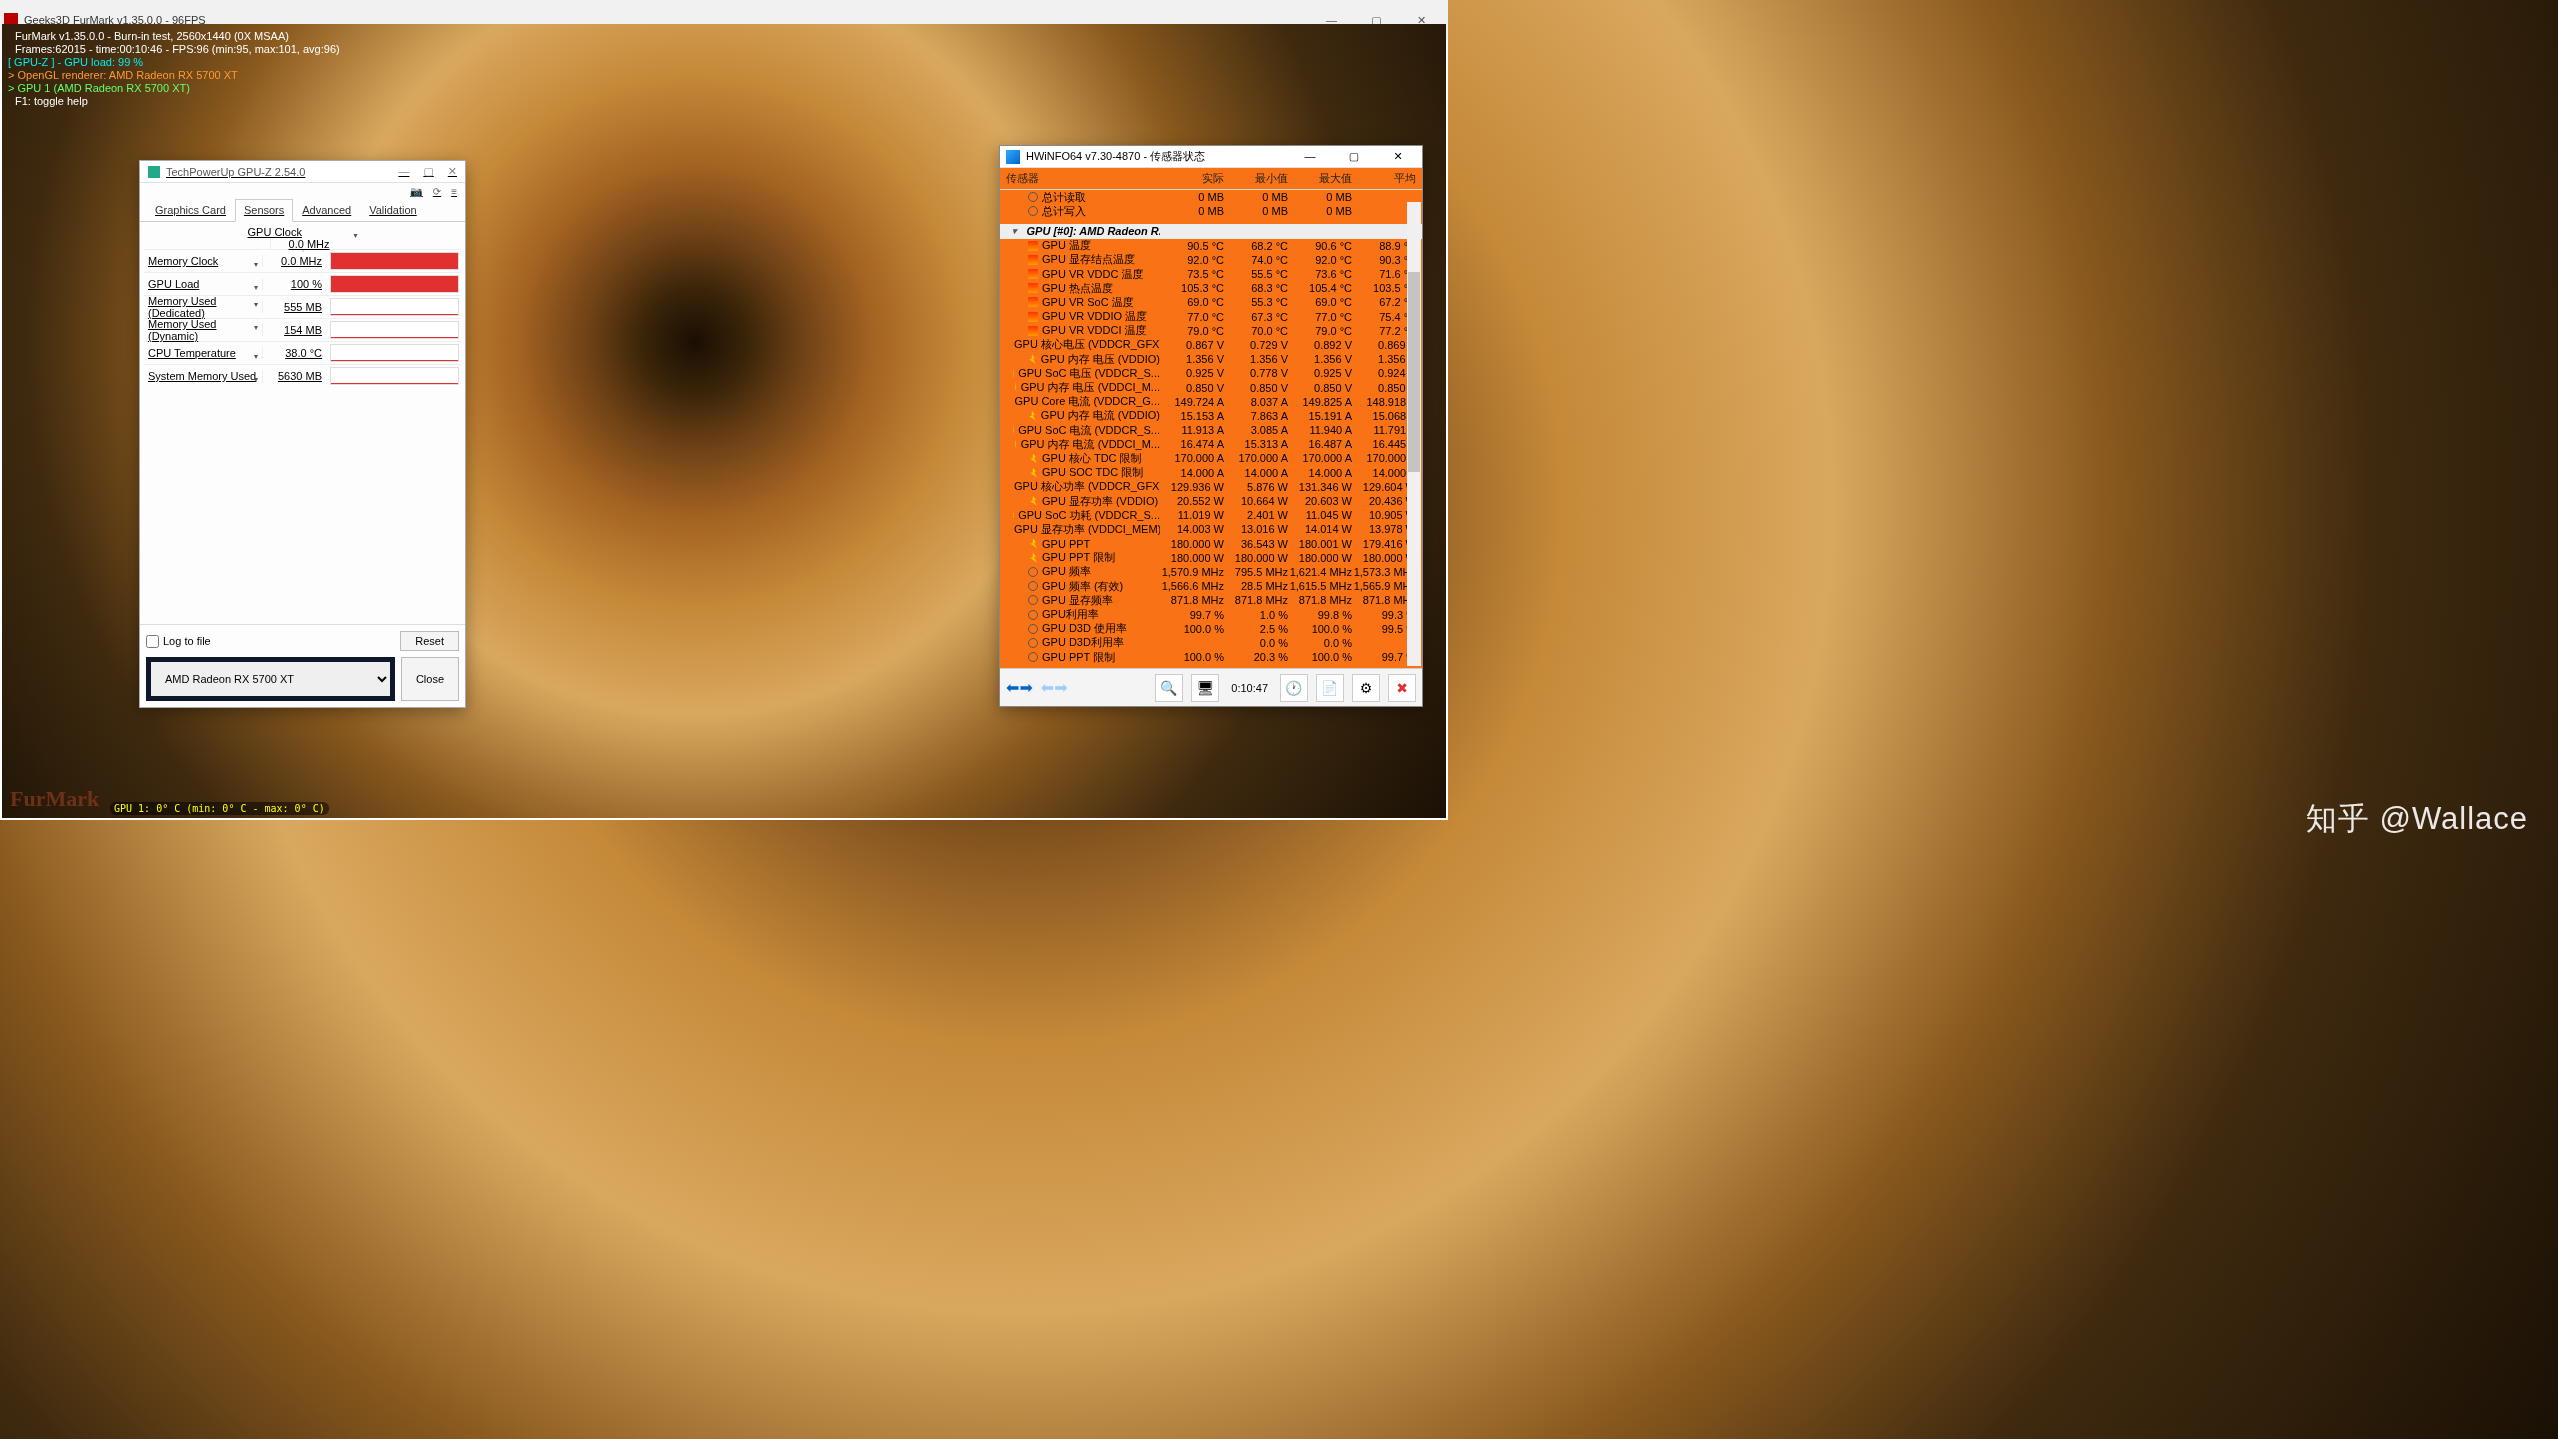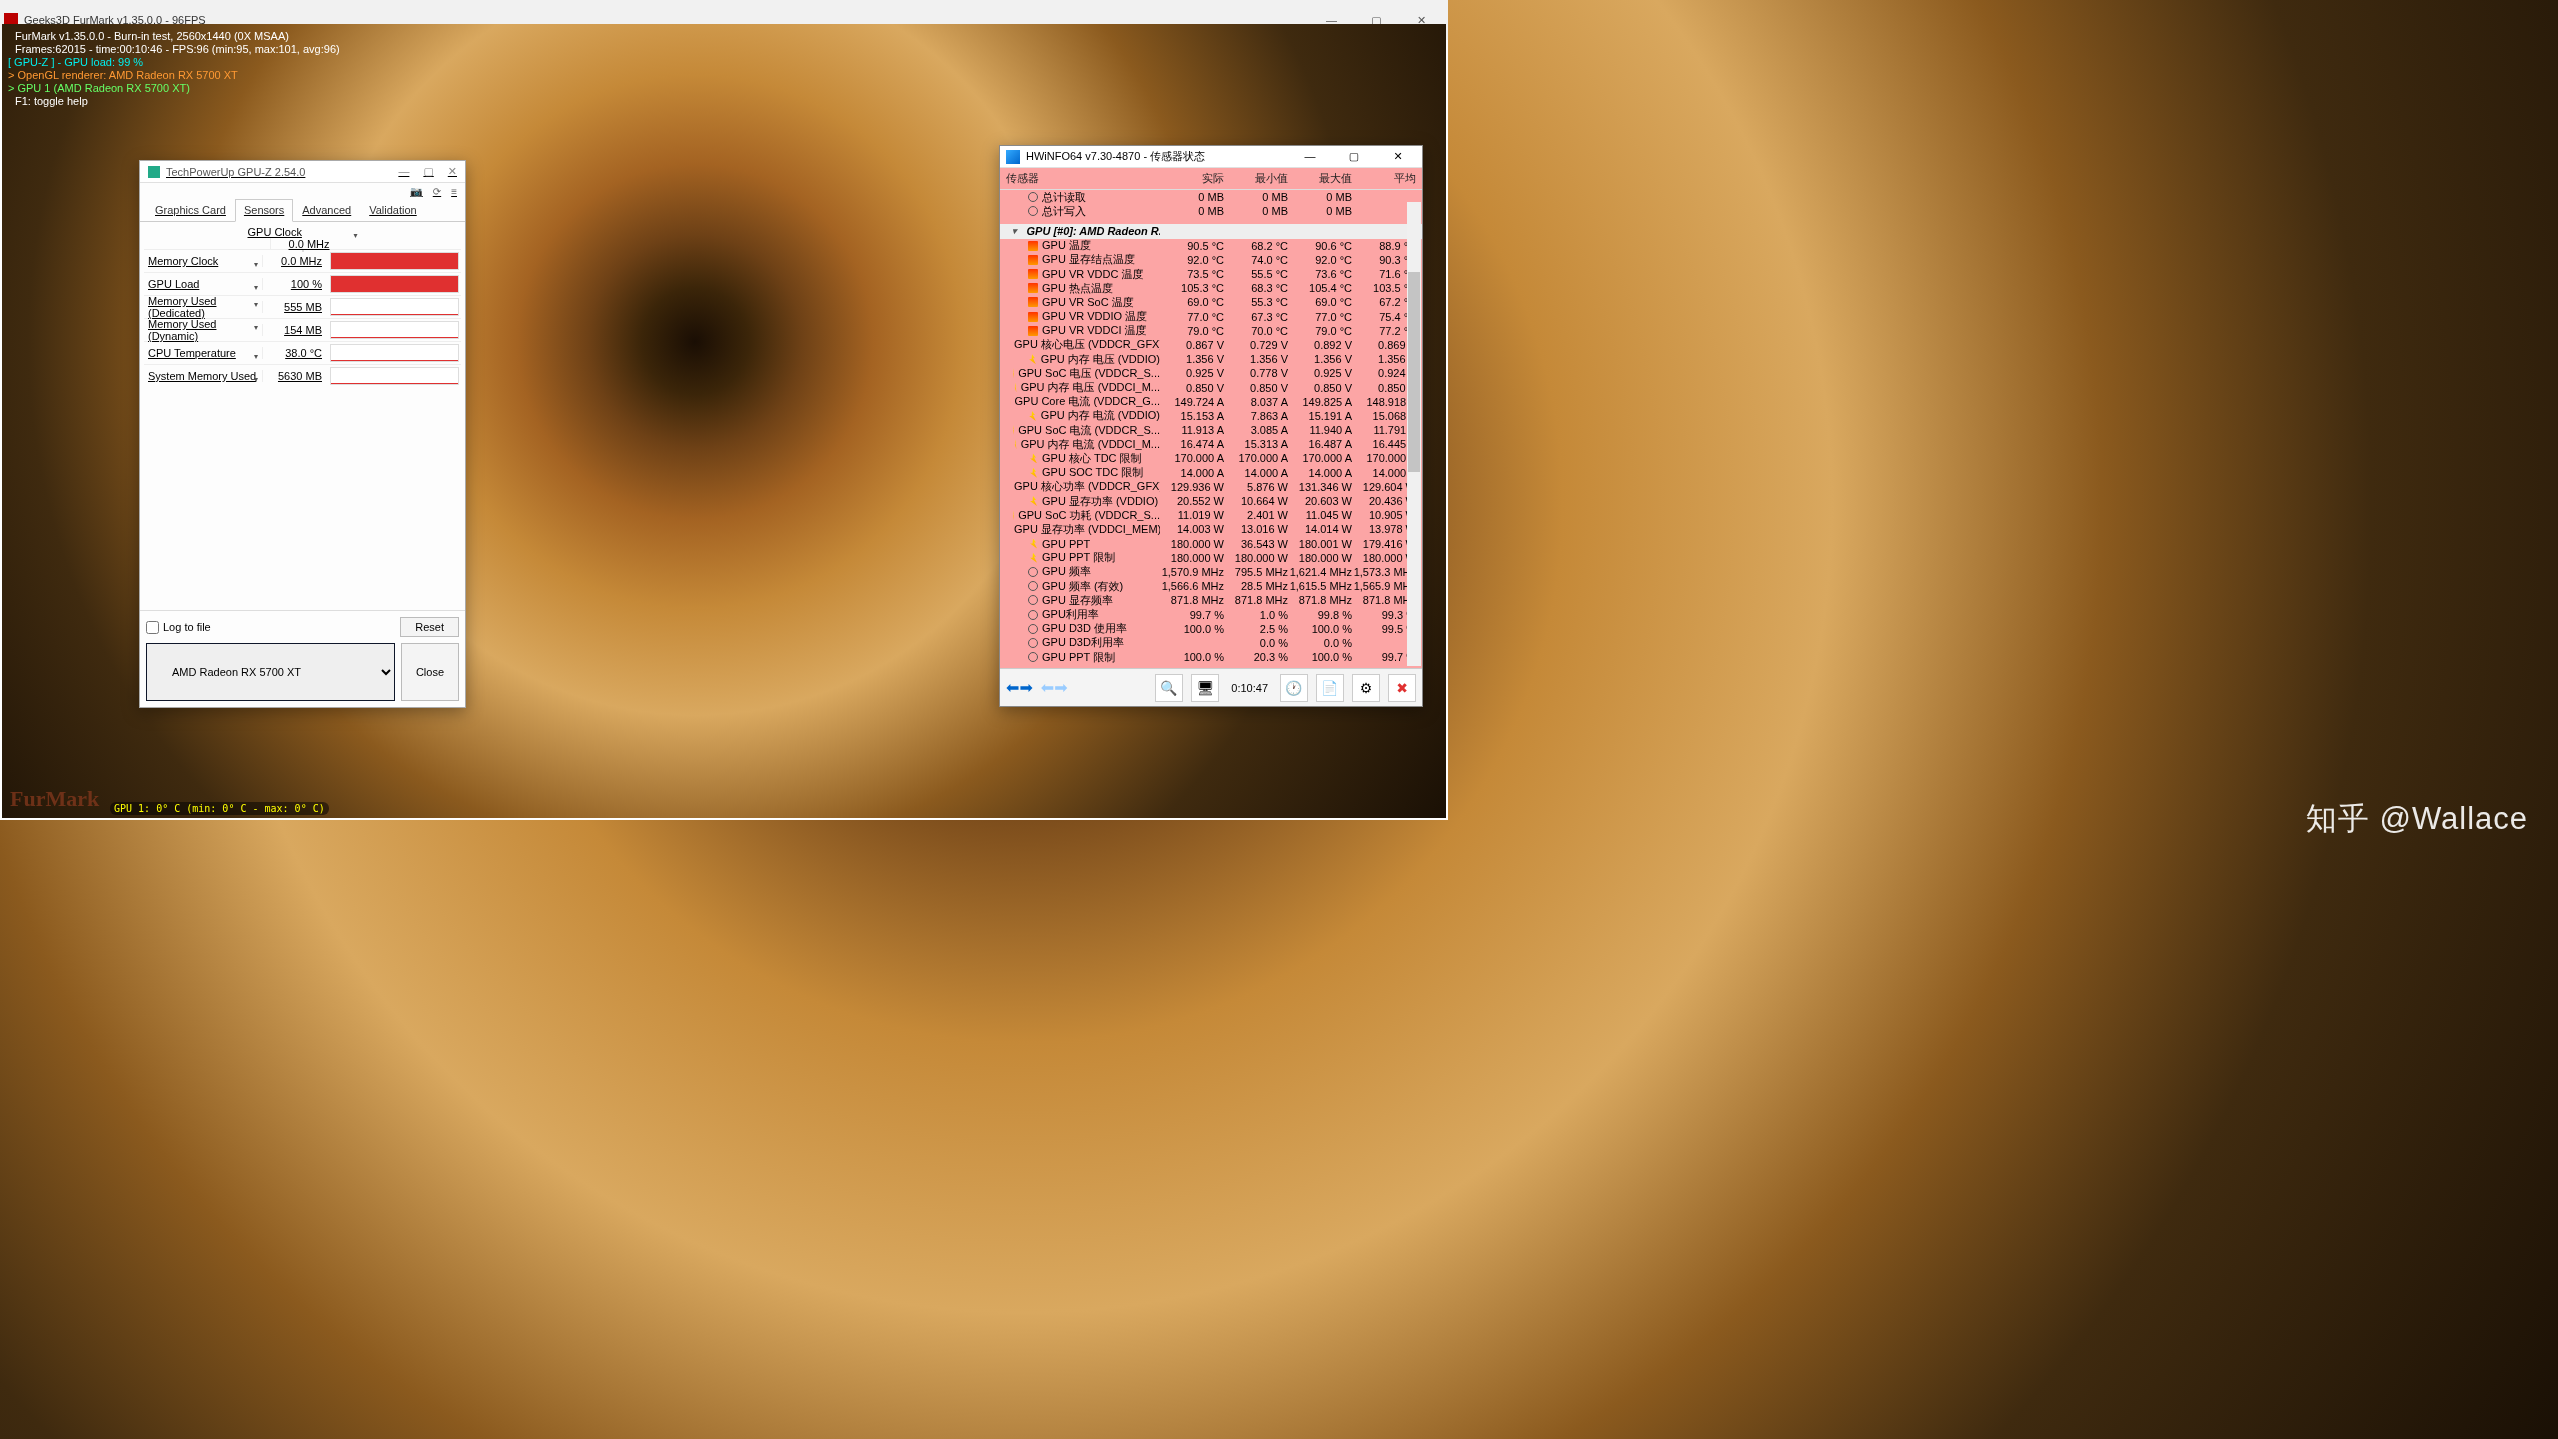--- a/index.html
+++ b/index.html
@@ -45,24 +45,24 @@
 .sensor-val { width: 66px; text-align: right; padding-right: 6px; border-left: 1px solid #eee; }
 .sensor-bar { flex: 1; height: 18px; margin: 0 2px; background: #fff; border: 1px solid #ddd; position: relative; overflow: hidden; }
 .sensor-bar .fill { position: absolute; left: 0; top: 0; bottom: 0; background: #e03030; }
 .sensor-bar .fill.full { width: 100%; }
 .sensor-bar .line { position: absolute; bottom: 0; left: 0; right: 0; height: 1px; background: #e03030; }
 .gpuz-bottom { position: absolute; left: 0; right: 0; bottom: 0; padding: 6px; border-top: 1px solid #ddd; background: #fdfdfd; }
 .gpuz-logrow { display: flex; align-items: center; justify-content: space-between; margin-bottom: 6px; }
 .gpuz-logrow label { display: flex; align-items: center; gap: 4px; }
 .gpuz-btn { padding: 3px 14px; border: 1px solid #bbb; background: #f4f4f4; cursor: pointer; font-size: 11px; }
 .gpuz-gpusel { display: flex; gap: 6px; }
-.gpuz-gpusel select { flex: 1; padding: 21px; font-size: 11px; border: 1px solid #0f172a; }
-
-
-.hwinfo { position: absolute; left: 999px; top: 145px; width: 424px; height: 562px; background: #fca5a5; border: 1px solid #888; box-shadow: 0 4px 16px rgba(0,0,0,.35); font-size: 11px; display: flex; flex-direction: column; }
+.gpuz-gpusel select { flex: 1; padding: 10px; font-size: 11px; border: 5px solid #0f172a; }
+
+
+.hwinfo { position: absolute; left: 999px; top: 145px; width: 424px; height: 562px; background: #f97316; border: 1px solid #888; box-shadow: 0 4px 16px rgba(0,0,0,.35); font-size: 11px; display: flex; flex-direction: column; }
 .hw-title { height: 22px; background: #fff; border-bottom: 1px solid #e0e0e0; display: flex; align-items: center; padding: 0 6px; }
 .hw-title .icon { width: 14px; height: 14px; background: linear-gradient(135deg,#3af,#06c); margin-right: 6px; }
 .hw-title .controls { margin-left: auto; display: flex; gap: 8px; }
 .hw-title .controls span { width: 36px; text-align: center; cursor: pointer; }
 .hw-head { display: flex; padding: 3px 6px; border-bottom: 1px solid #ddd; font-size: 11px; color: #222; }
 .hw-head .c0 { flex: 1; }
 .hw-head .c { width: 64px; text-align: right; }
 .hw-body { flex: 1; overflow-y: auto; overflow-x: hidden; }
 .hw-row { display: flex; padding: 0 6px; height: 14.2px; align-items: center; font-size: 11px; }
 .hw-row .c0 { flex: 1; display: flex; align-items: center; gap: 4px; white-space: nowrap; overflow: hidden; text-overflow: ellipsis; }

